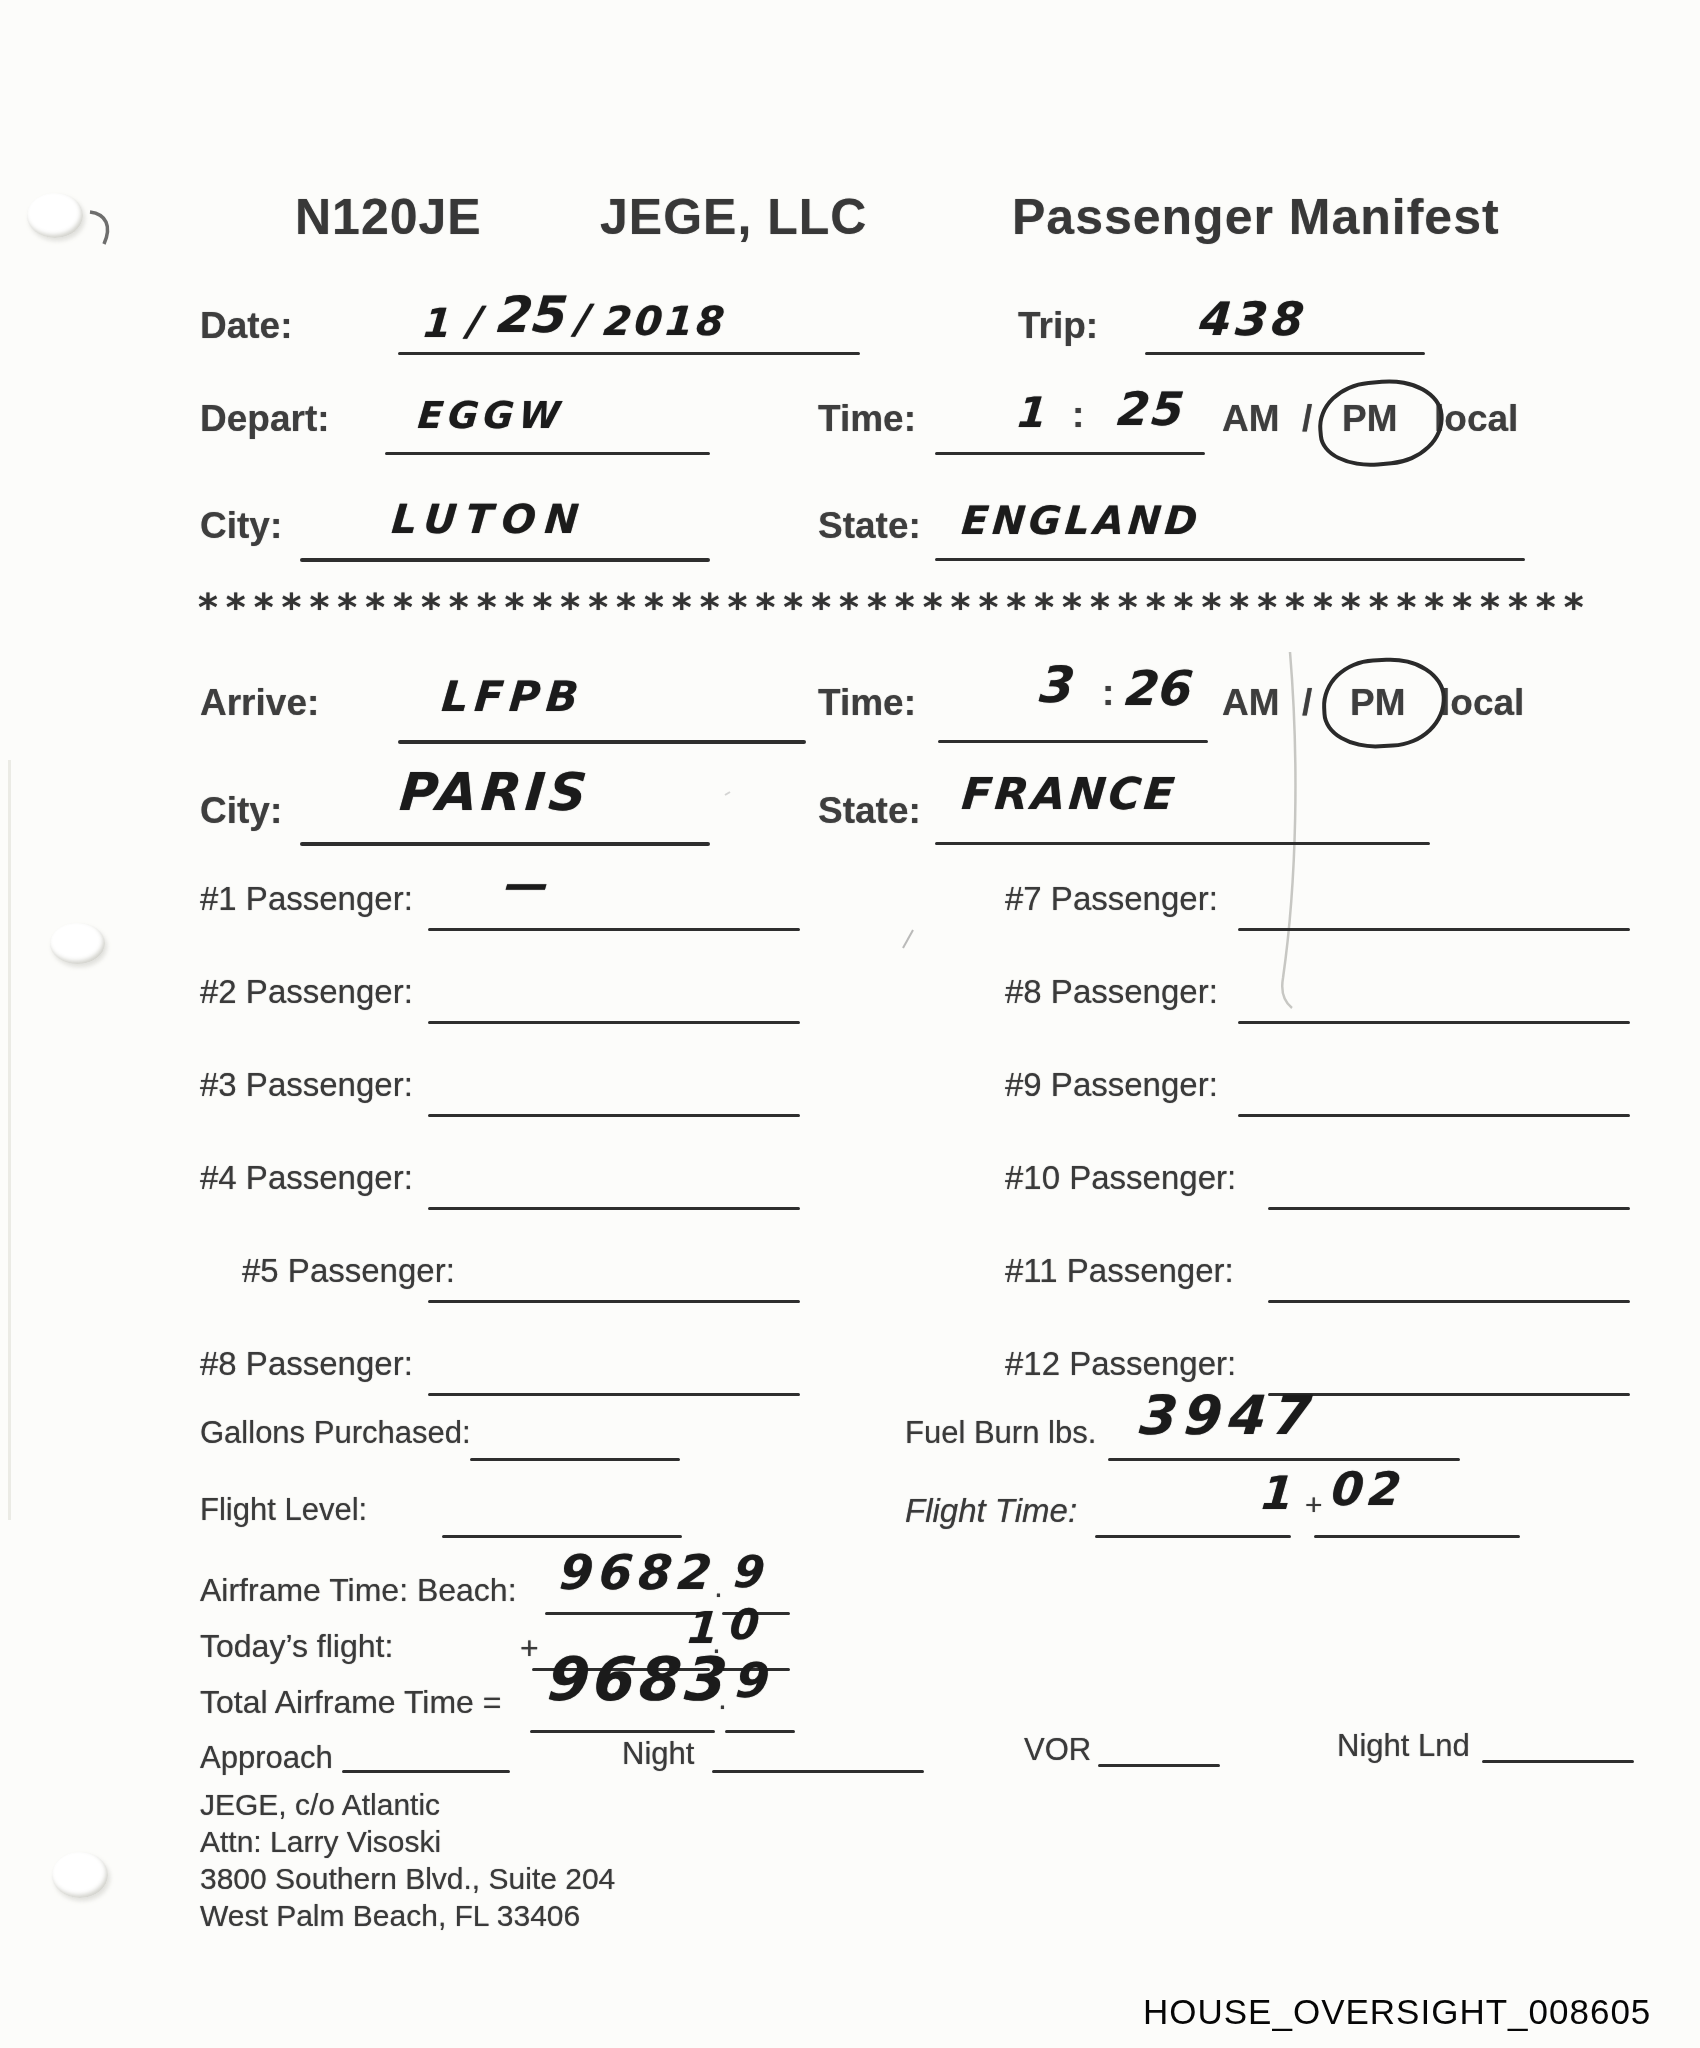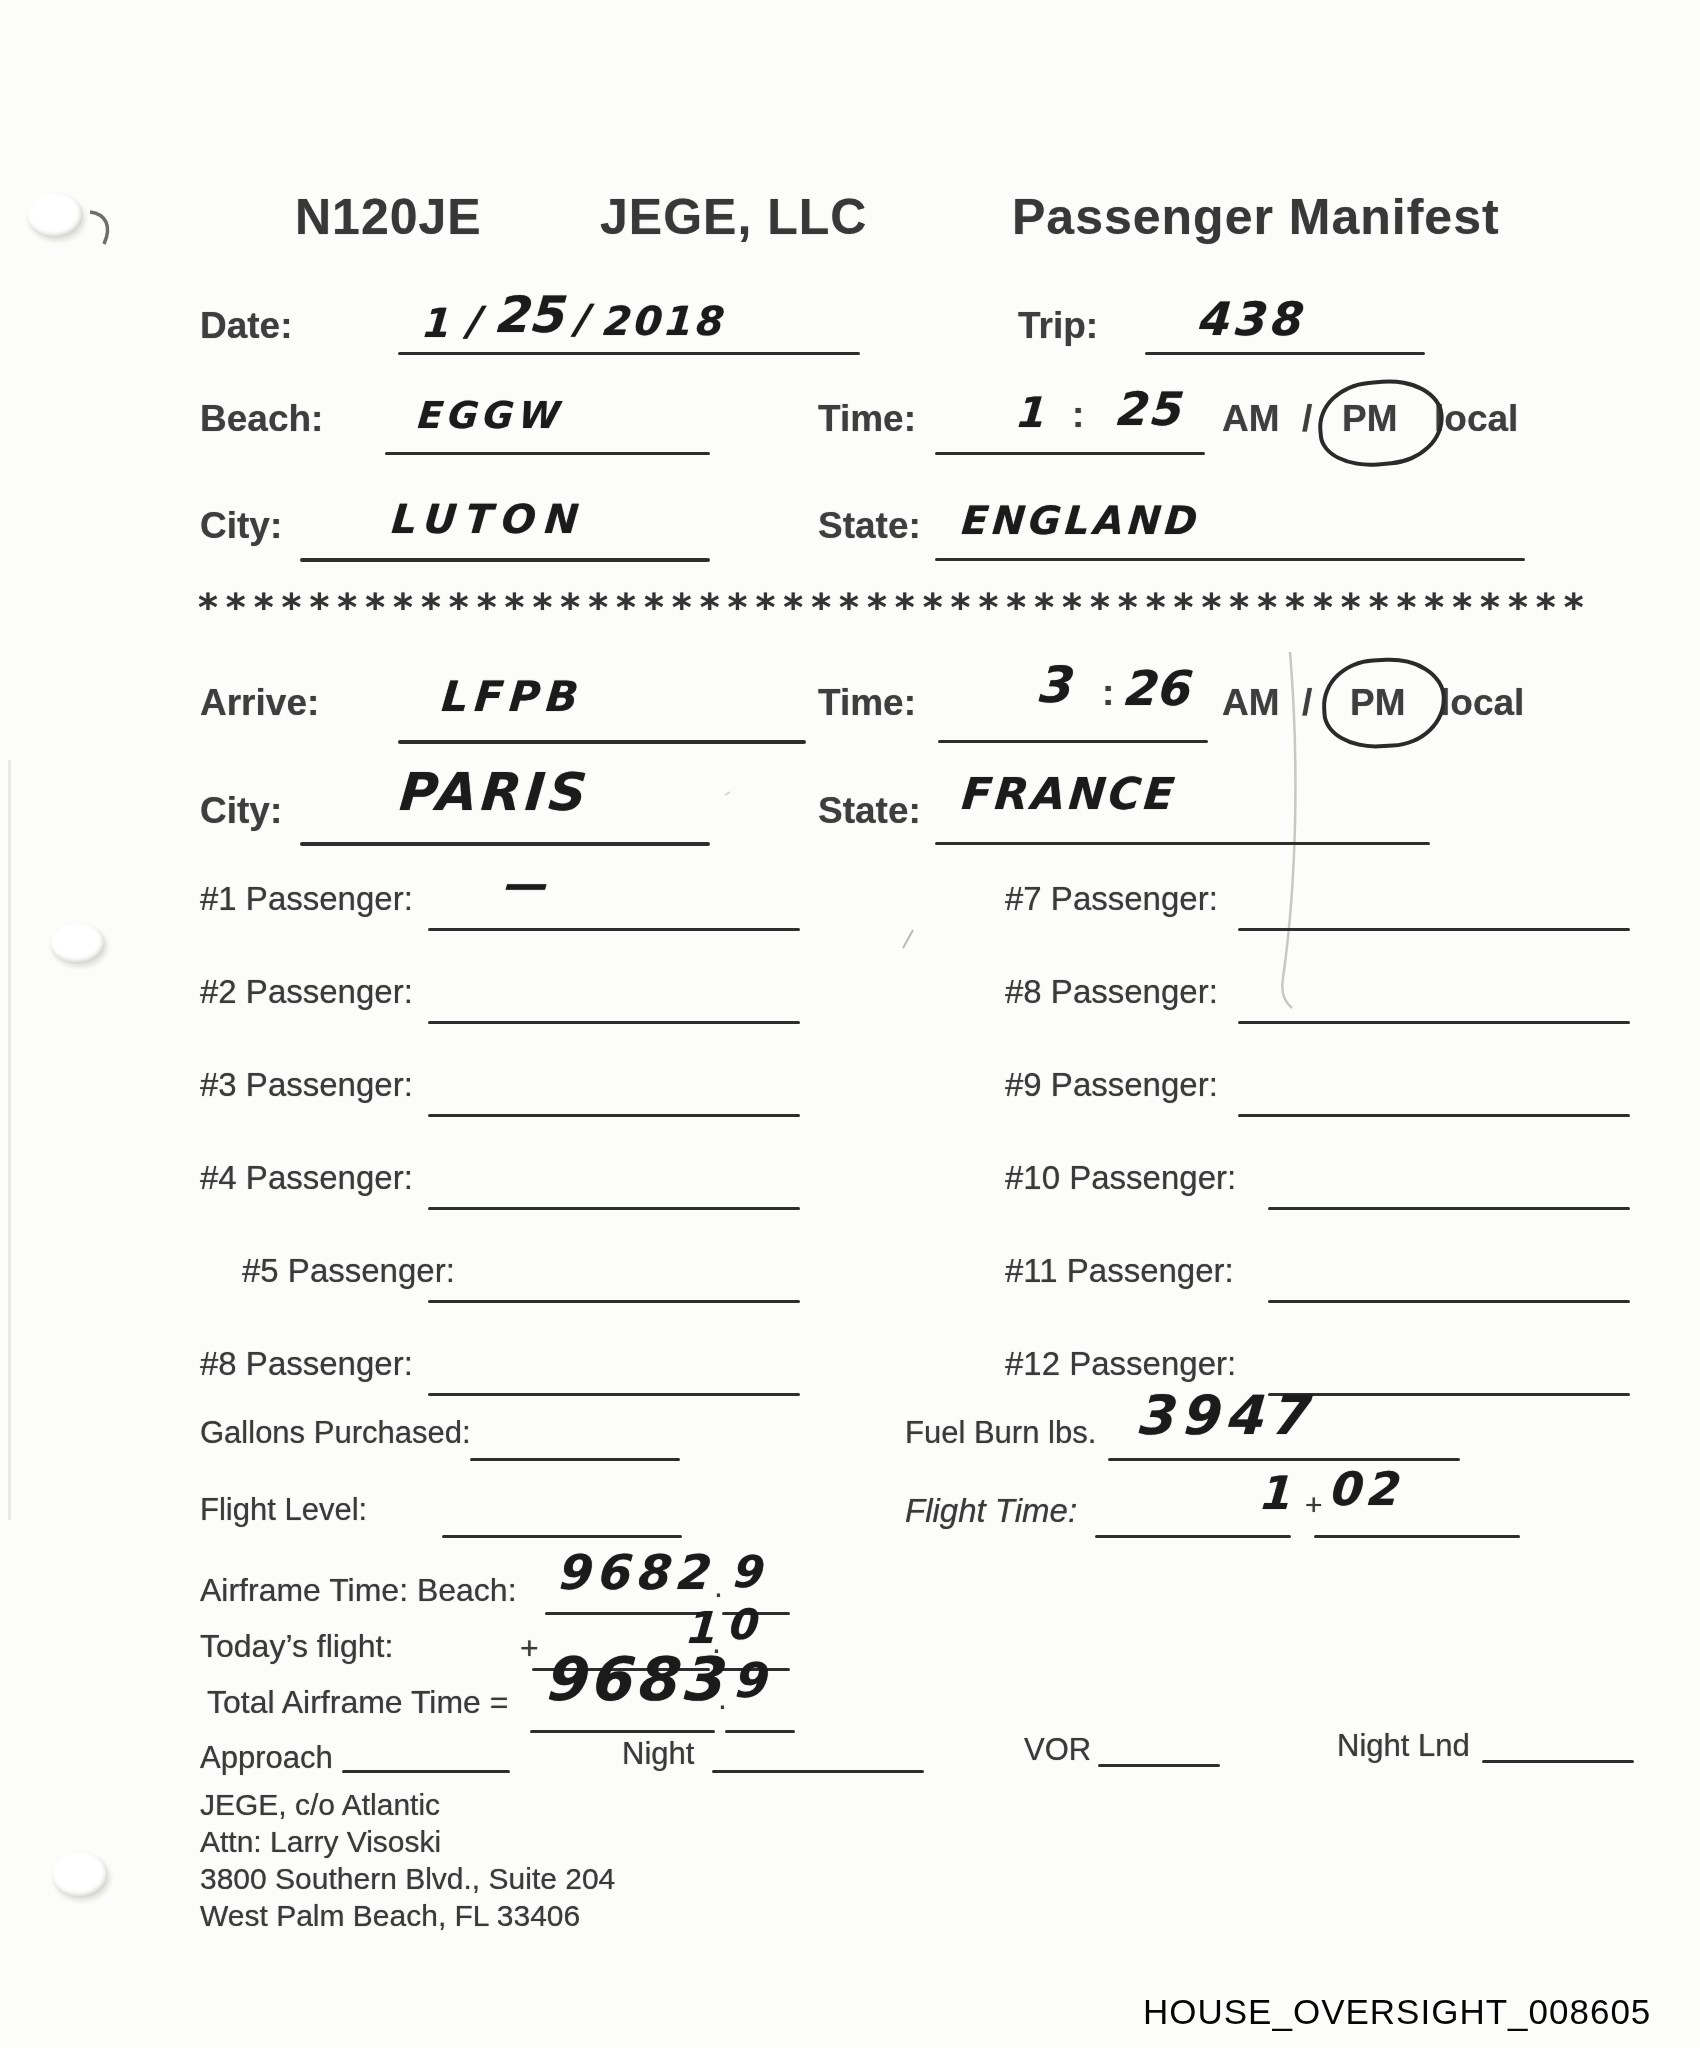--- a/index.html
+++ b/index.html
@@ -66,21 +66,21 @@
   <span class="hw" style="left:424px;top:300px;font-size:40px;">1</span>
   <span class="hw" style="left:468px;top:298px;font-size:40px;">/</span>
   <span class="hw" style="left:498px;top:286px;font-size:50px;font-weight:800;">25</span>
   <span class="hw" style="left:576px;top:296px;font-size:40px;">/</span>
   <span class="hw" style="left:604px;top:298px;font-size:40px;letter-spacing:3px;">2018</span>
   <div class="line" style="left:398px;top:352px;width:462px;"></div>
   <span class="lbl" style="left:1018px;top:305px;">Trip:</span>
   <span class="hw" style="left:1200px;top:292px;font-size:46px;letter-spacing:4px;">438</span>
   <div class="line" style="left:1145px;top:352px;width:280px;"></div>
 
-  <span class="lbl" style="left:200px;top:398px;">Beach:</span>
+  <span class="lbl" style="left:200px;top:398px;">Depart:</span>
   <span class="hw" style="left:418px;top:394px;font-size:37px;letter-spacing:5px;">EGGW</span>
   <div class="line" style="left:385px;top:452px;width:325px;"></div>
   <span class="lbl" style="left:818px;top:398px;">Time:</span>
   <span class="hw" style="left:1018px;top:388px;font-size:42px;">1</span>
   <span class="lbl" style="left:1072px;top:394px;">:</span>
   <span class="hw" style="left:1118px;top:382px;font-size:46px;letter-spacing:2px;">25</span>
   <div class="line" style="left:935px;top:452px;width:270px;"></div>
   <span class="lbl" style="left:1222px;top:398px;">AM</span>
   <span class="lbl" style="left:1302px;top:398px;">/</span>
   <span class="lbl" style="left:1342px;top:398px;">PM</span>
@@ -172,21 +172,21 @@
   <div class="line" style="left:722px;top:1612px;width:68px;"></div>
 
   <span class="lb2" style="left:200px;top:1628px;font-size:32px;">Today’s flight:</span>
   <span class="lb2" style="left:520px;top:1630px;font-size:32px;">+</span>
   <span class="hw" style="left:688px;top:1602px;font-size:44px;">1</span>
   <span class="lb2" style="left:712px;top:1624px;font-size:32px;">.</span>
   <span class="hw" style="left:730px;top:1600px;font-size:42px;">0</span>
   <div class="line" style="left:532px;top:1668px;width:178px;"></div>
   <div class="line" style="left:722px;top:1668px;width:68px;"></div>
 
-  <span class="lb2" style="left:200px;top:1684px;font-size:32px;margin-left:7px;">Total Airframe Time =</span>
+  <span class="lb2" style="left:200px;top:1684px;font-size:32px;">Total Airframe Time =</span>
   <span class="hw" style="left:548px;top:1644px;font-size:60px;letter-spacing:4px;">9683</span>
   <span class="lb2" style="left:718px;top:1680px;font-size:32px;">.</span>
   <span class="hw" style="left:736px;top:1652px;font-size:48px;">9</span>
   <div class="line" style="left:530px;top:1730px;width:185px;"></div>
   <div class="line" style="left:725px;top:1730px;width:70px;"></div>
 
   <span class="lb2" style="left:200px;top:1740px;font-size:31px;">Approach</span>
   <div class="line" style="left:342px;top:1770px;width:168px;"></div>
   <span class="lb2" style="left:622px;top:1736px;font-size:31px;">Night</span>
   <div class="line" style="left:712px;top:1770px;width:212px;"></div>

